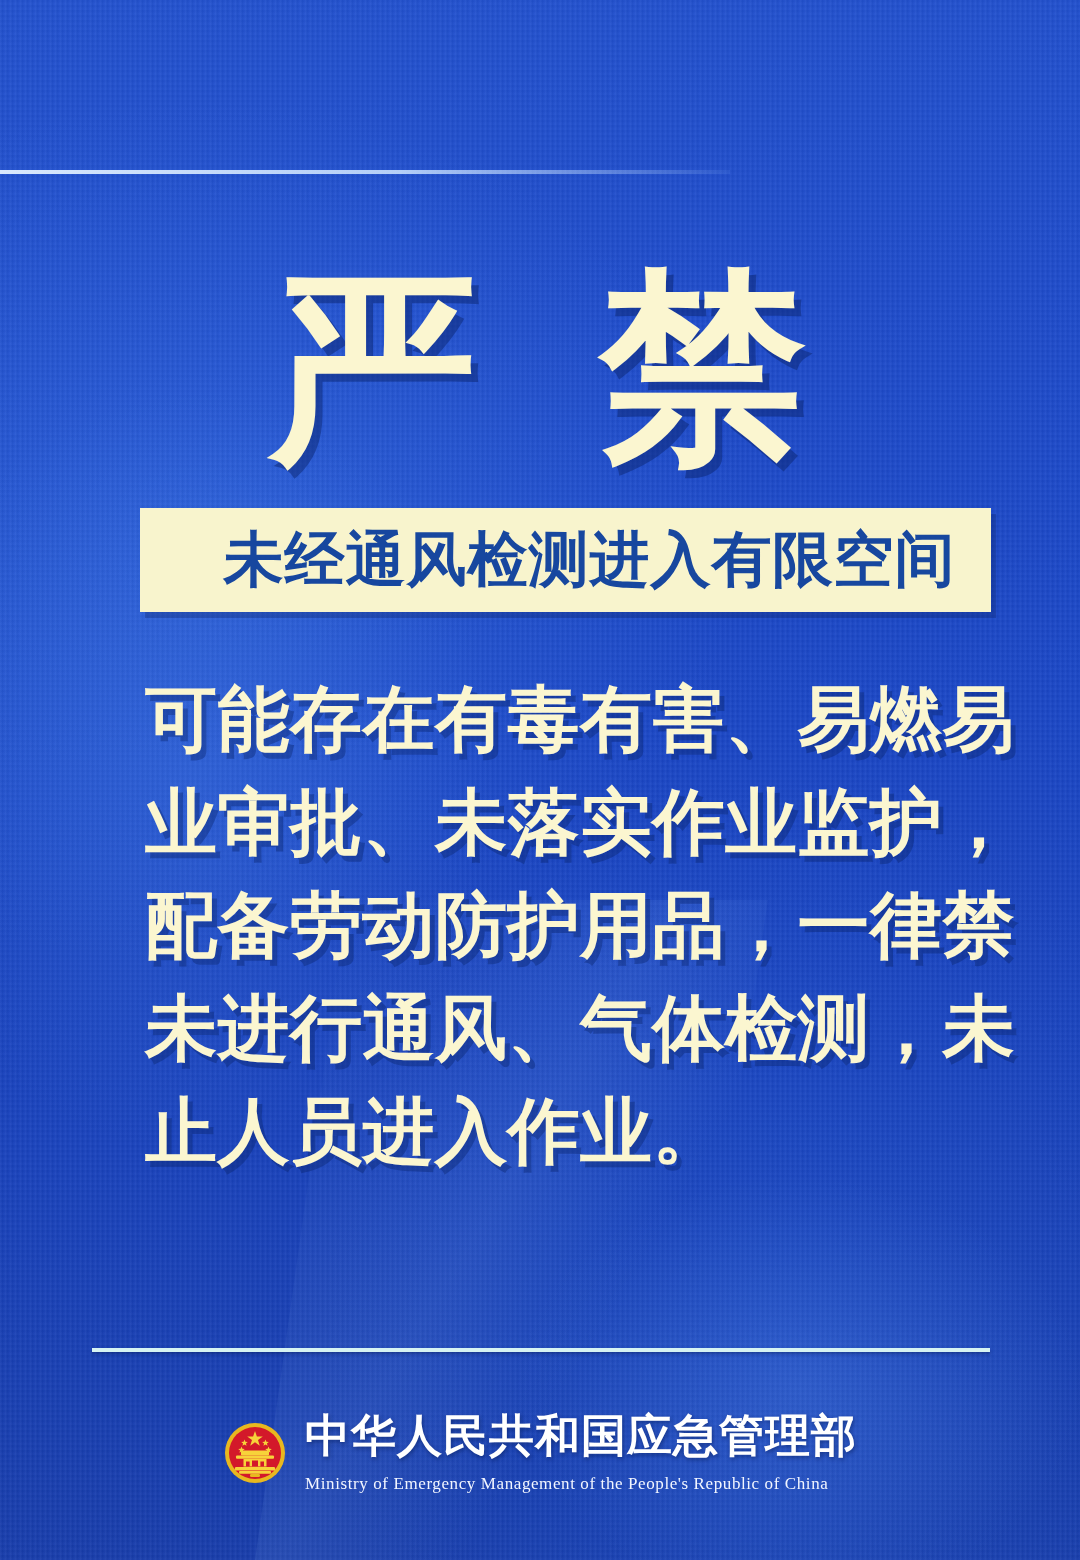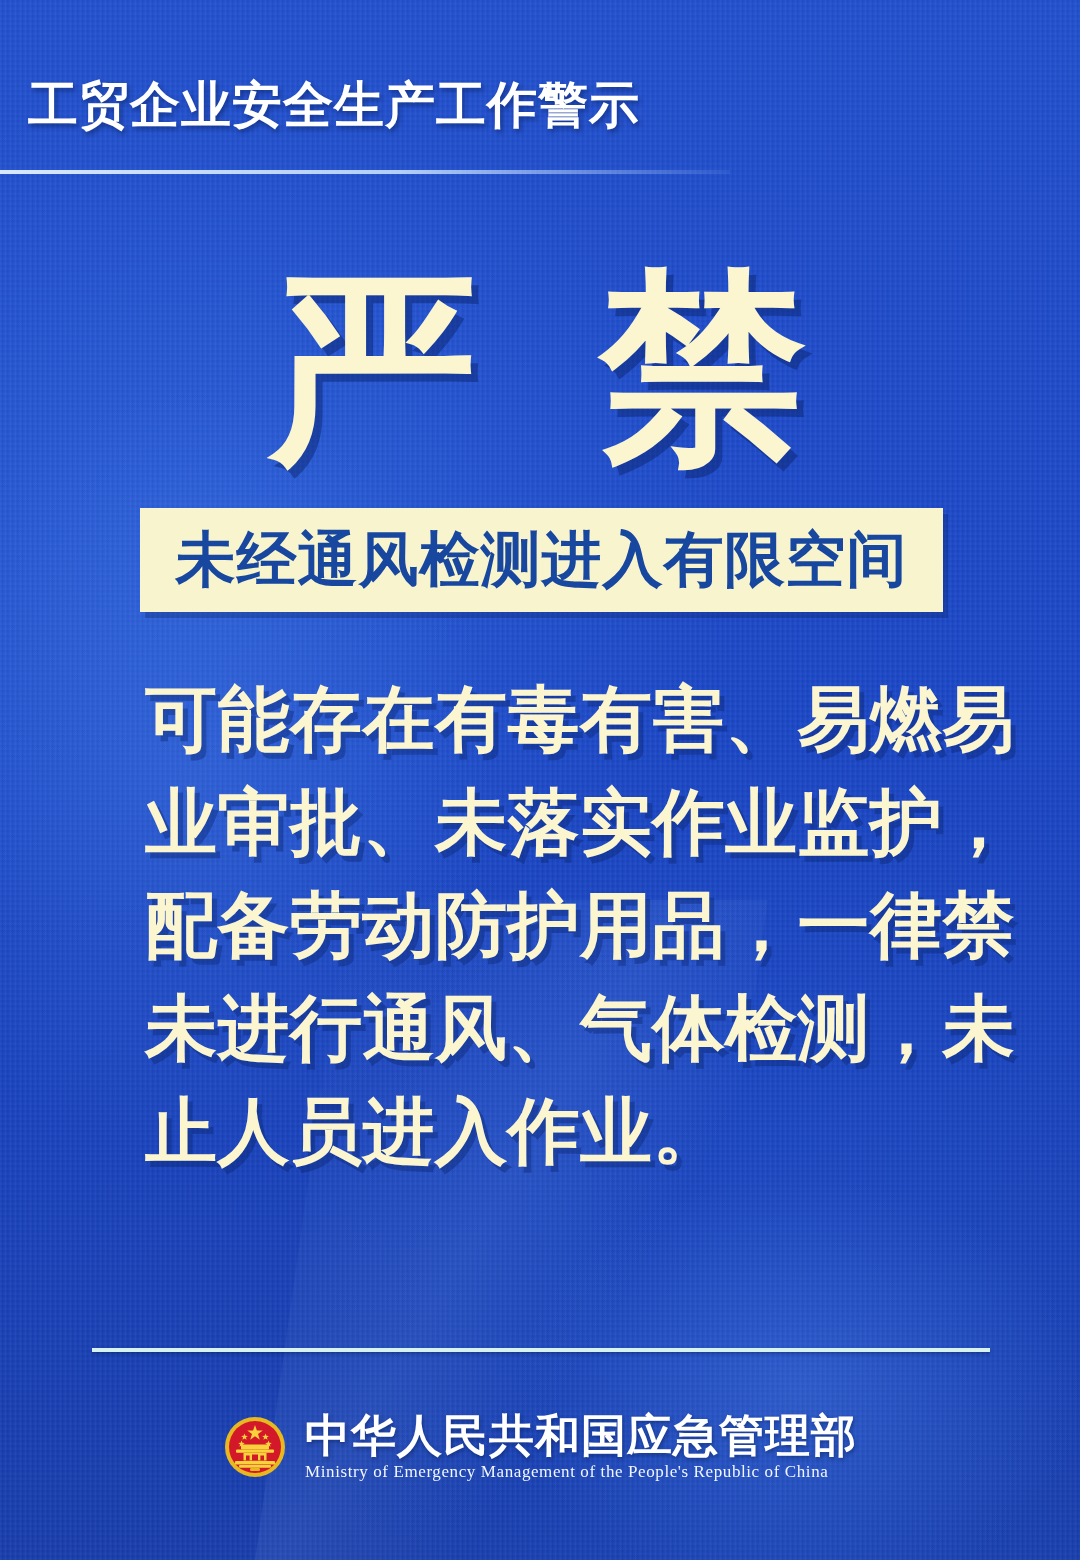--- a/index.html
+++ b/index.html
@@ -112,20 +112,21 @@
     position: absolute;
     left: 140px;
     top: 508px;
     width: 803px;
     height: 104px;
     background: #f8f4cd;
     box-shadow: 5px 6px 0px rgba(9,34,104,0.30);
     display: flex;
     align-items: center;
     justify-content: center;
+    padding-left: 48px;
   }
   .subtitle-text {
     font-size: 60px;
     font-weight: 700;
     color: #17479f;
     letter-spacing: 1px;
     line-height: 1;
     white-space: nowrap;
   }
 
@@ -169,21 +170,21 @@
   .emblem {
     position: relative;
     width: 64px;
     height: 64px;
     flex: 0 0 auto;
   }
   .footer-texts {
     display: flex;
     flex-direction: column;
     align-items: flex-start;
-    gap: 4px;
+    gap: 16px;
   }
   .footer-cn {
     font-size: 45px;
     font-weight: 700;
     color: #ffffff;
     letter-spacing: 1px;
     line-height: 1.05;
     white-space: nowrap;
     text-shadow: 1px 2px 4px rgba(0,20,70,0.45);
   }
@@ -200,21 +201,20 @@
 </head>
 <body>
 
 <div class="poster">
 
   <div class="texture"></div>
   <div class="glow-a"></div>
   <div class="glow-b"></div>
   <div class="streak"></div>
 
-  <div class="header-title">工贸企业安全生产工作警示</div>
   <div class="header-rule"></div>
 
   <div class="headline">
     <span>严</span><span class="gap"></span><span>禁</span>
   </div>
 
   <div class="subtitle-banner">
     <span class="subtitle-text">未经通风检测进入有限空间</span>
   </div>
 

